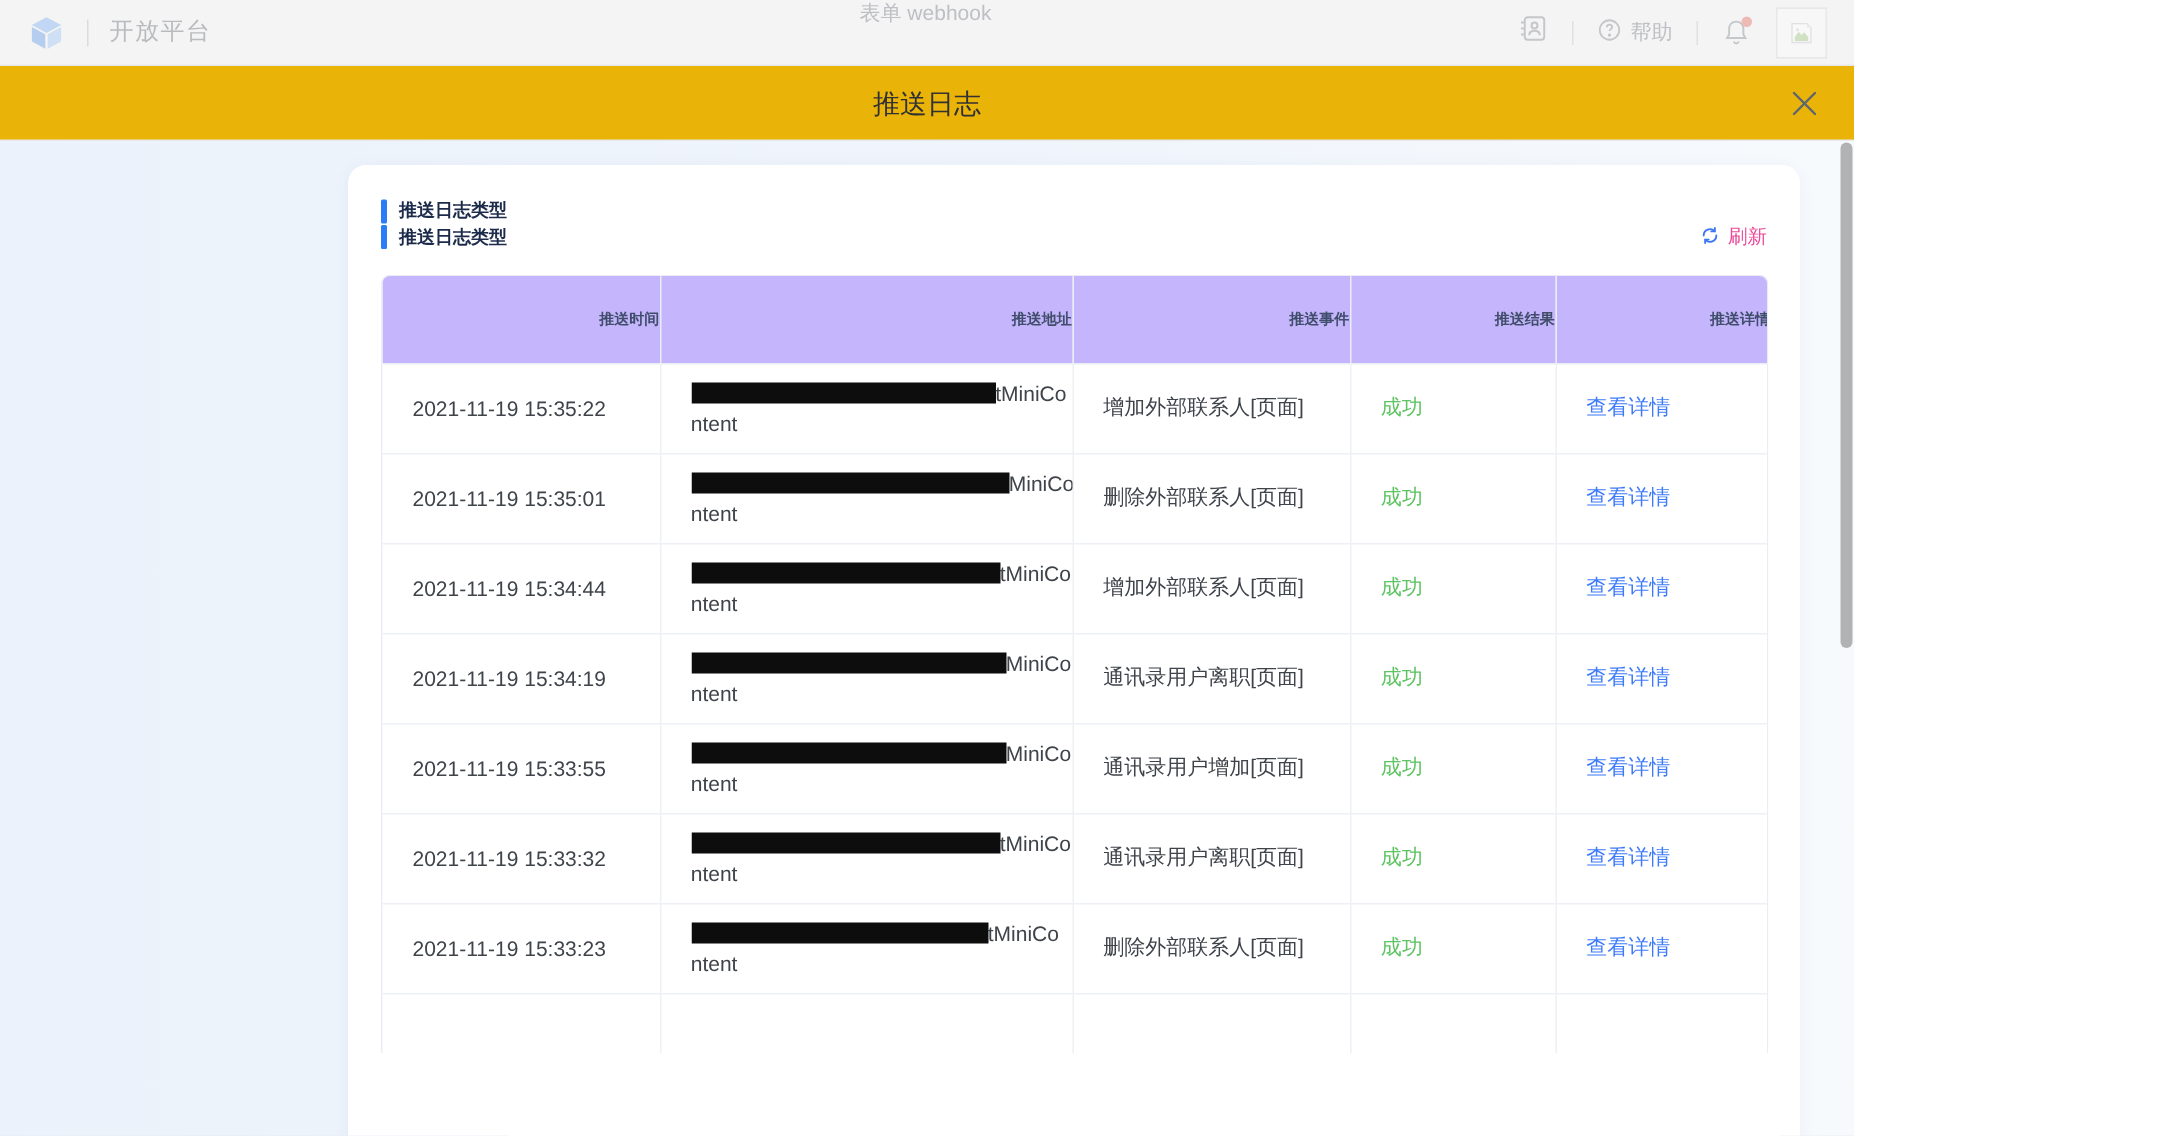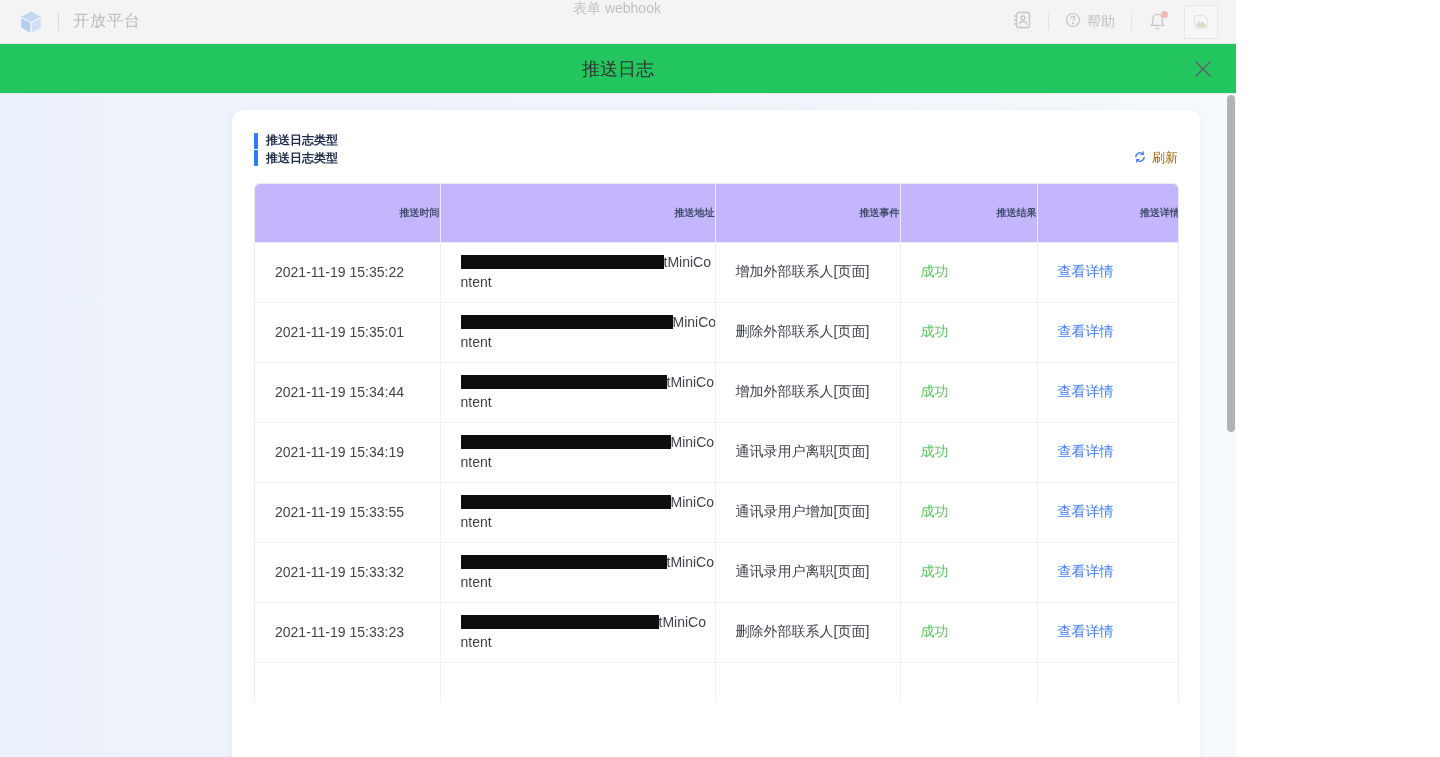--- a/index.html
+++ b/index.html
@@ -18,41 +18,41 @@
   .nav-tab { font-size:14px; color:#74777e; cursor:pointer; white-space:nowrap; }
   .nav-tab.active { color:#4d6ee8; }
   .nav-right { margin-left:auto; display:flex; align-items:center; gap:16px; }
   .nav-sep { width:1px; height:16px; background:#c5c5c9; }
   .help-item { display:flex; align-items:center; gap:6px; font-size:14px; color:#74777e; }
   .bell-wrap { position:relative; width:20px; height:20px; }
   .bell-dot { position:absolute; top:-1px; right:0; width:7px; height:7px; border-radius:50%; background:#e36a5f; }
   .avatar-ph { width:34px; height:34px; border:1px solid #d4d4d8; background:#fafafa; display:flex; align-items:center; justify-content:center; }
 
   
-  .modal-header { position:relative; height:50px; background:#22c55e; border-bottom:1px solid #e7e8ea; display:flex; align-items:center; justify-content:center; }
+  .modal-header { position:relative; height:50px; background:#eab308; border-bottom:1px solid #e7e8ea; display:flex; align-items:center; justify-content:center; }
   .modal-title { font-size:18px; font-weight:500; color:#303133; }
   .close-btn { position:absolute; right:22px; top:14px; width:22px; height:22px; cursor:pointer; }
 
   
   .content { position:relative; height:663px; background:linear-gradient(90deg,#ecf2fb 0%,#f0f5fc 60%,#f7fafd 100%); overflow:hidden; }
   .card { position:absolute; left:232px; top:16px; width:968px; height:700px; background:#fff; border-radius:12px; box-shadow:0 2px 12px rgba(30,60,120,.05); padding:22px 22px 0 22px; }
 
   .sec-title { display:flex; align-items:center; gap:8px; }
   .sec-bar { width:4px; height:16px; background:#2b7cf6; border-radius:1px; display:inline-block; }
   .sec-text { font-size:12px; font-weight:bold; color:#1c2b4a; }
 
   .filter-row { display:flex; align-items:center; margin-top:13px; margin-bottom:26px; }
   .select { width:350px; height:34px; border:1px solid #d9dde4; border-radius:4px; background:#fff; display:flex; align-items:center; cursor:pointer; }
   .select-value { flex:1; padding-left:13px; font-size:14px; color:#3a3f47; }
   .select-arrow-box { width:34px; height:100%; border-left:1px solid #e6e9ee; display:flex; align-items:center; justify-content:center; }
   .caret-down { width:0; height:0; border-left:5px solid transparent; border-right:5px solid transparent; border-top:6px solid #2b7cf6; }
   .note { margin-left:12px; font-size:14px; color:#8b929c; }
 
   .sec-row { display:flex; align-items:center; justify-content:space-between; margin-bottom:16px; }
-  .refresh { display:flex; align-items:center; gap:5px; font-size:13px; color:#a16207; cursor:pointer; text-decoration:none; }
+  .refresh { display:flex; align-items:center; gap:5px; font-size:13px; color:#ec4899; cursor:pointer; text-decoration:none; }
 
   .table-wrap { width:925px; border:1px solid #e9edf4; border-bottom:none; border-radius:6px 6px 0 0; overflow:hidden; }
   table { border-collapse:collapse; table-layout:fixed; width:925px; }
   col.c1{width:185px} col.c2{width:275px} col.c3{width:185px} col.c4{width:137px} col.c5{width:143px}
   th { height:58px; text-align:right; padding-left:20px; font-size:10px; font-weight:bold; color:#414e6b; background:#c4b5fd; border-bottom:1px solid #e9edf4; border-right:1px solid #e9edf4; }
   th:last-child { border-right:none; }
   td { height:60px; vertical-align:middle; padding-left:20px; font-size:14px; color:#3f434a; background:#fff; border-bottom:1px solid #edf0f5; border-right:1px solid #edf0f5; }
   td:last-child { border-right:none; }
   tr.partial td { height:40px; border-bottom:none; }
   .url-line { white-space:nowrap; overflow:hidden; line-height:20px; }

